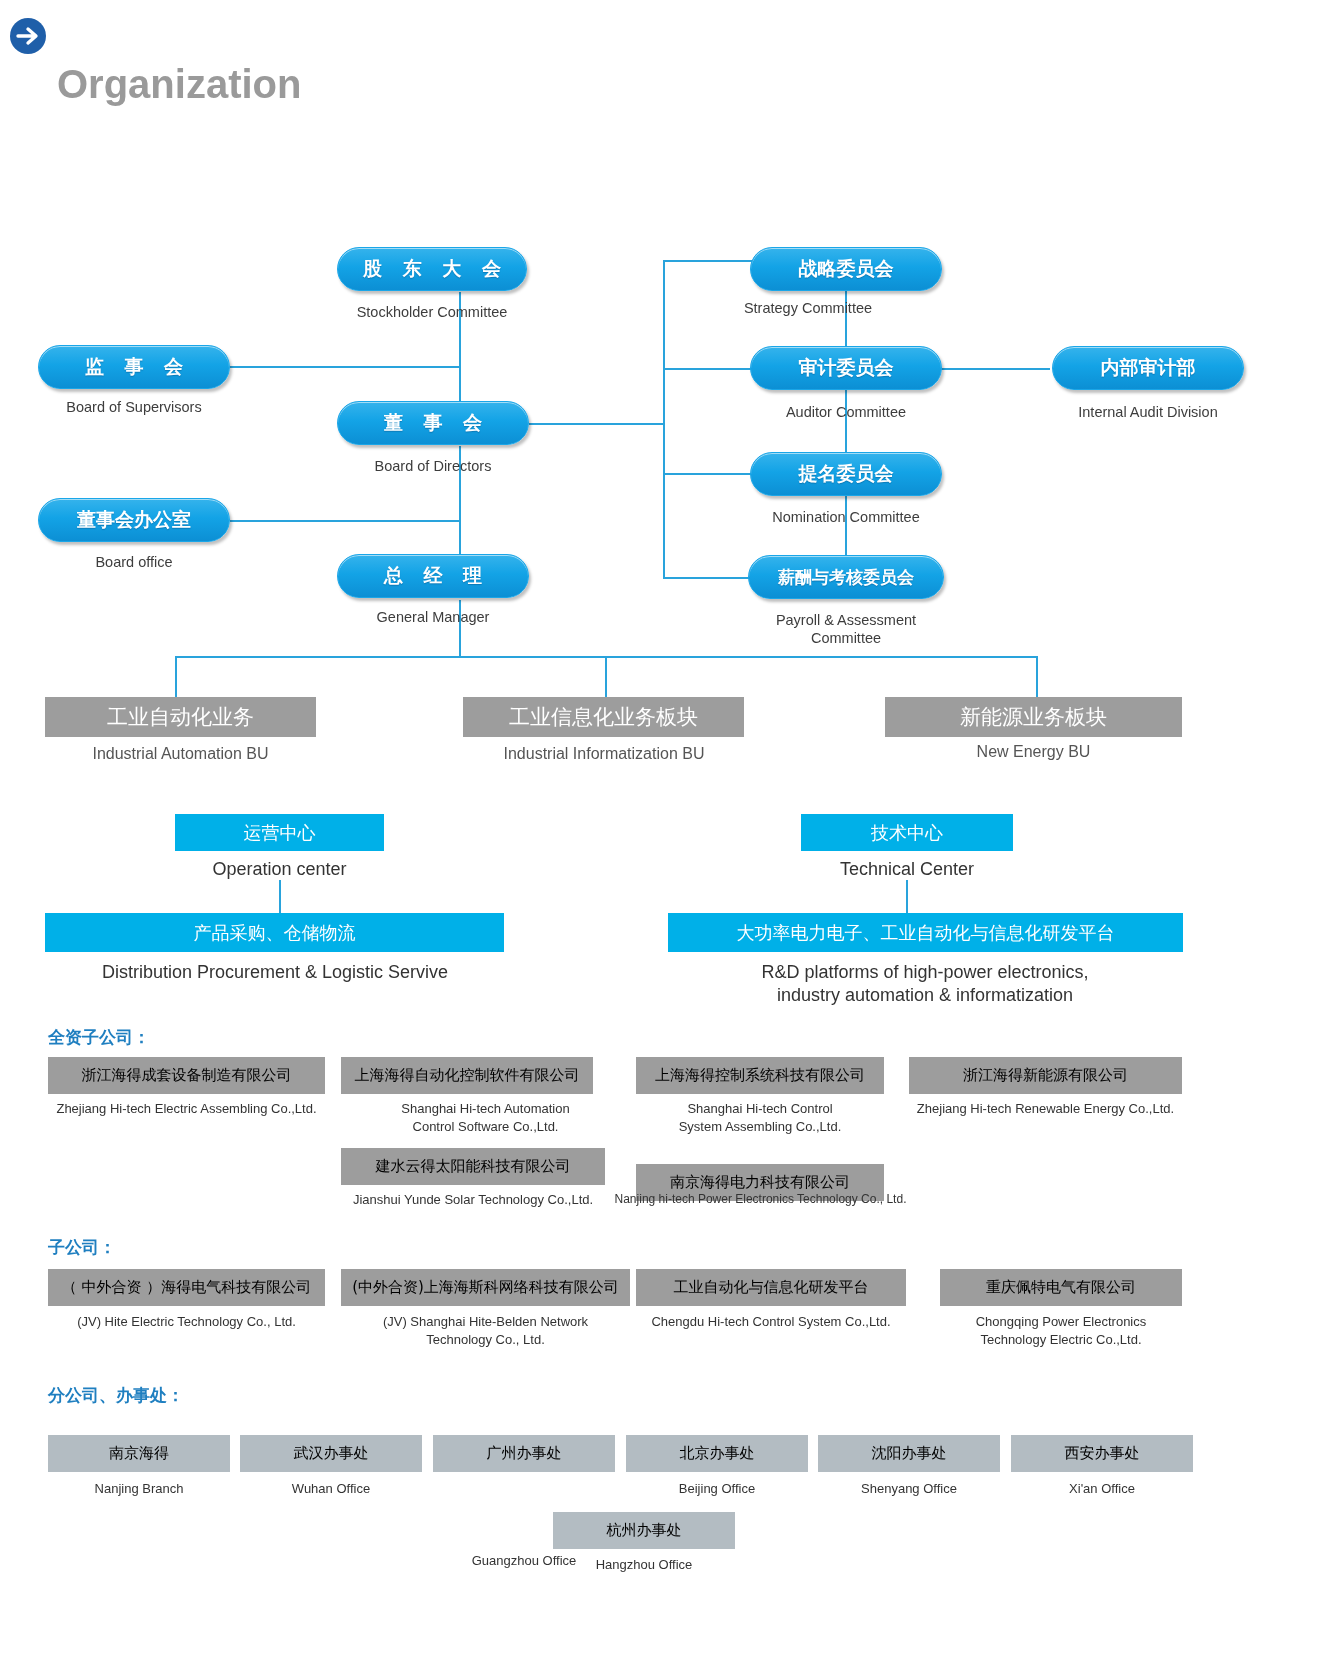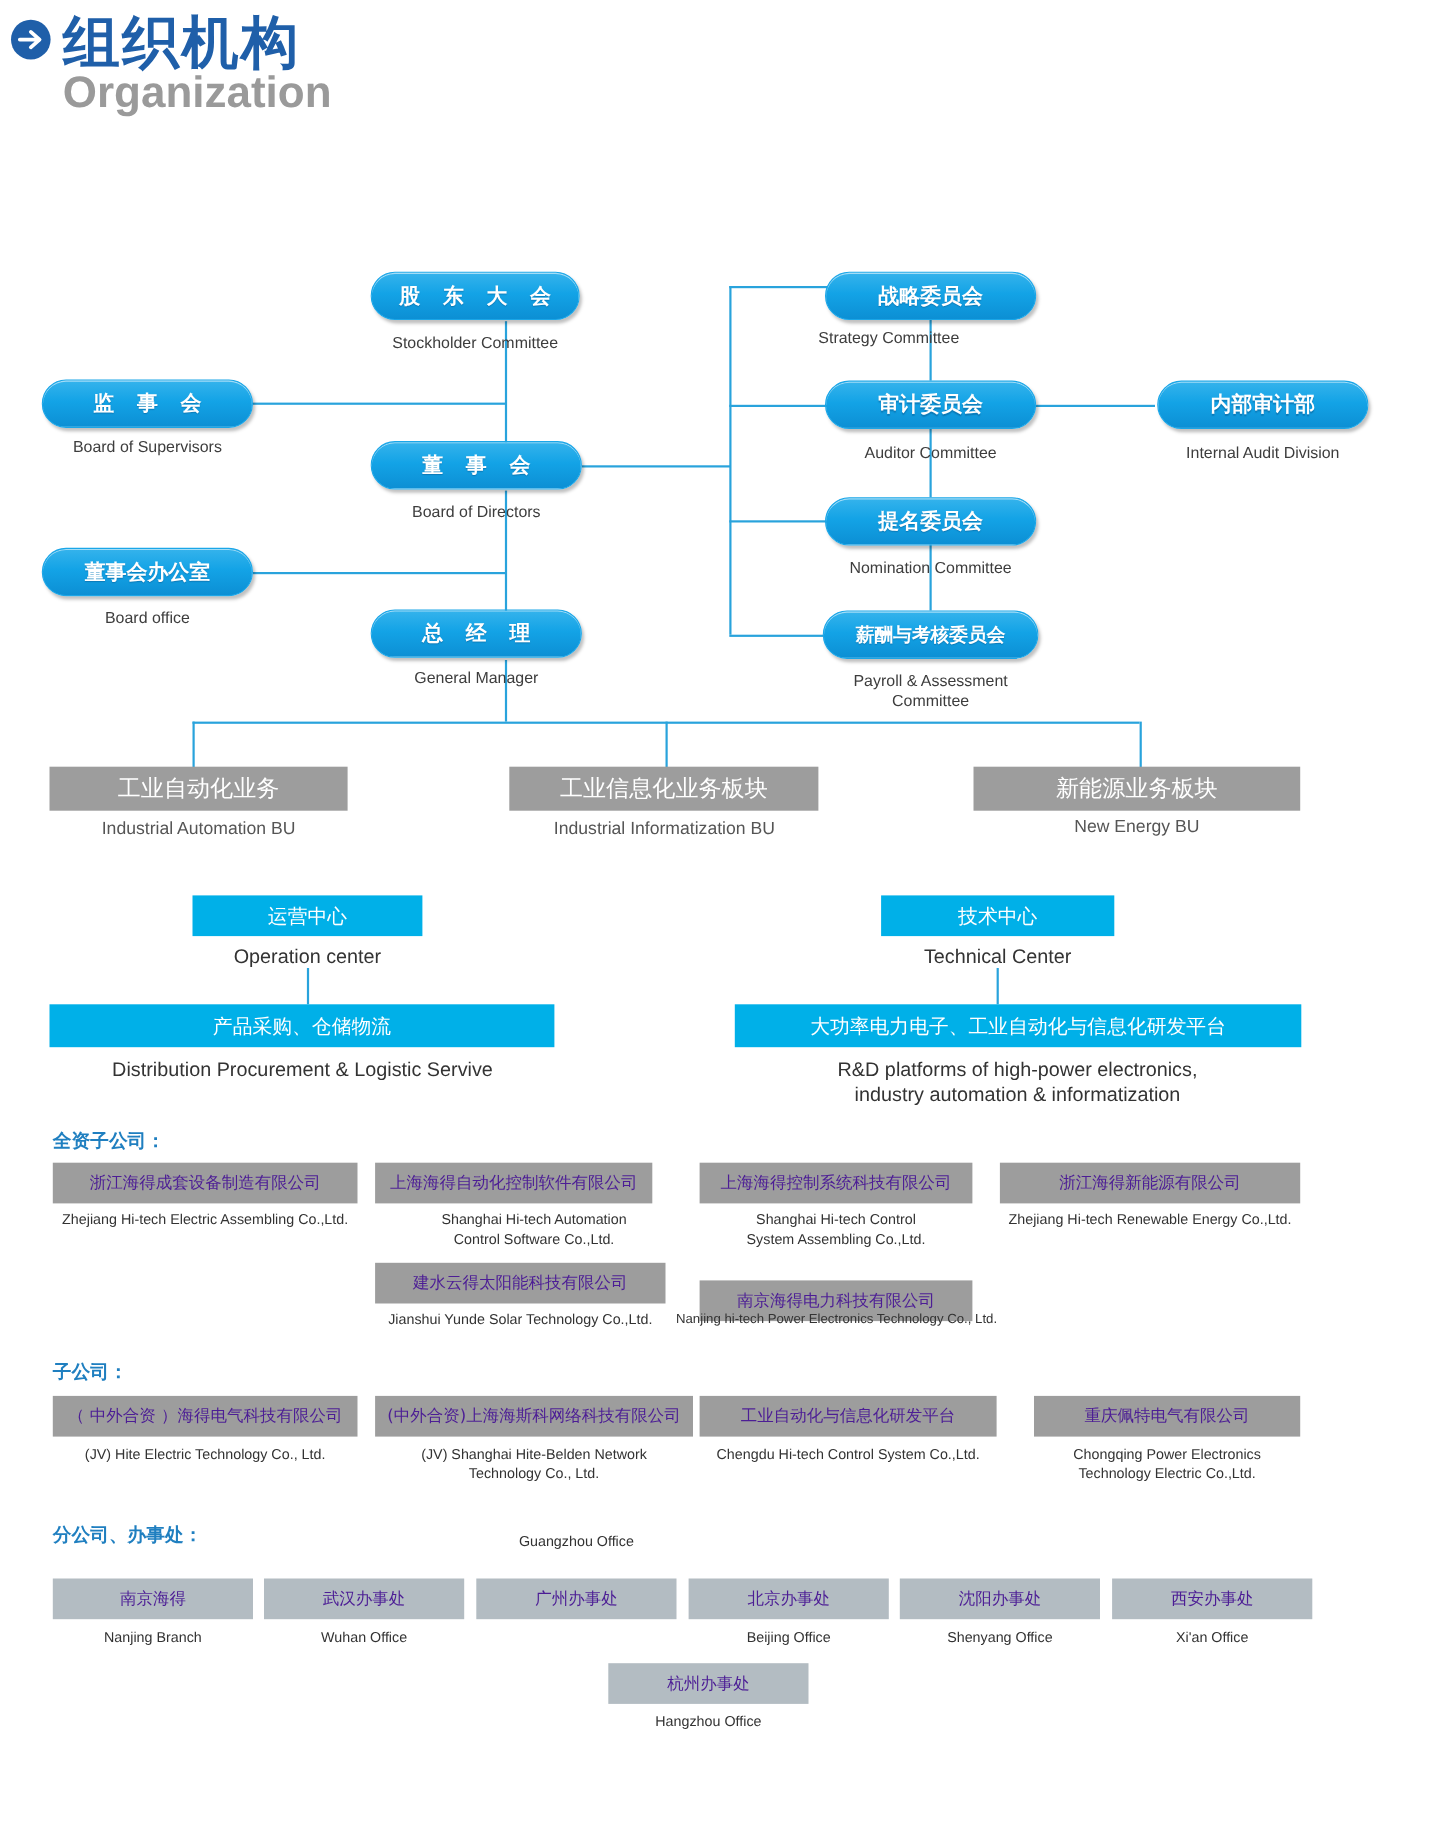--- a/index.html
+++ b/index.html
@@ -103,21 +103,21 @@
     font-size: 17px;
     font-family: "DejaVu Sans", "Liberation Sans", sans-serif;
     white-space: nowrap;
   }
 
   
   .chip {
     position: absolute;
     display: flex; align-items: center; justify-content: center;
     background: #9d9d9d;
-    color: #4c1d95;
+    color: #000000;
     font-size: 15px;
     font-family: "DejaVu Sans", "Liberation Sans", sans-serif;
     white-space: nowrap;
   }
   .chip.light { background: #b3bcc2; }
   .chip-cap {
     position: absolute;
     color: #333; font-size: 13px; text-align: center;
     line-height: 1.35; white-space: pre-line;
   }
@@ -133,21 +133,20 @@
 
 <div id="page">
 
   <div class="header">
     <span class="hdr-icon">
       <svg width="40" height="40" viewBox="0 0 40 40">
         <circle cx="20" cy="20" r="18" fill="#1f5fa9"></circle>
         <path d="M10 20 h16 M20 13 l8 7 -8 7" fill="none" stroke="#ffffff" stroke-width="3.4" stroke-linecap="round" stroke-linejoin="round"></path>
       </svg>
     </span>
-    <div class="hdr-cn">组织机构</div>
     <div class="hdr-en">Organization</div>
   </div>
 
   <div class="ln lnv" style="left:459px; top:292px; height:128px;"></div>
   <div class="ln lnh" style="left:230px; top:366px; width:230px;"></div>
   <div class="ln lnh" style="left:230px; top:520px; width:230px;"></div>
   <div class="ln lnv" style="left:459px; top:446px; height:130px;"></div>
   <div class="ln lnh" style="left:529px; top:423px; width:135px;"></div>
 
   <div class="ln lnv" style="left:663px; top:260px; height:317px;"></div>
@@ -322,21 +321,21 @@
   <div class="chip-cap" style="left:48px; top:1480px; width:182px;">Nanjing Branch</div>
 
   <div class="chip light" style="left:240px; top:1435px; width:182px; height:37px;">
     <span>武汉办事处</span>
   </div>
   <div class="chip-cap" style="left:240px; top:1480px; width:182px;">Wuhan Office</div>
 
   <div class="chip light" style="left:433px; top:1435px; width:182px; height:37px;">
     <span>广州办事处</span>
   </div>
-  <div class="chip-cap" style="left:433px; top:1392px; width:182px;">Guangzhou Office</div>
+  <div class="chip-cap" style="left:433px; top:1552px; width:182px;">Guangzhou Office</div>
 
   <div class="chip light" style="left:626px; top:1435px; width:182px; height:37px;">
     <span>北京办事处</span>
   </div>
   <div class="chip-cap" style="left:626px; top:1480px; width:182px;">Beijing Office</div>
 
   <div class="chip light" style="left:818px; top:1435px; width:182px; height:37px;">
     <span>沈阳办事处</span>
   </div>
   <div class="chip-cap" style="left:818px; top:1480px; width:182px;">Shenyang Office</div>

